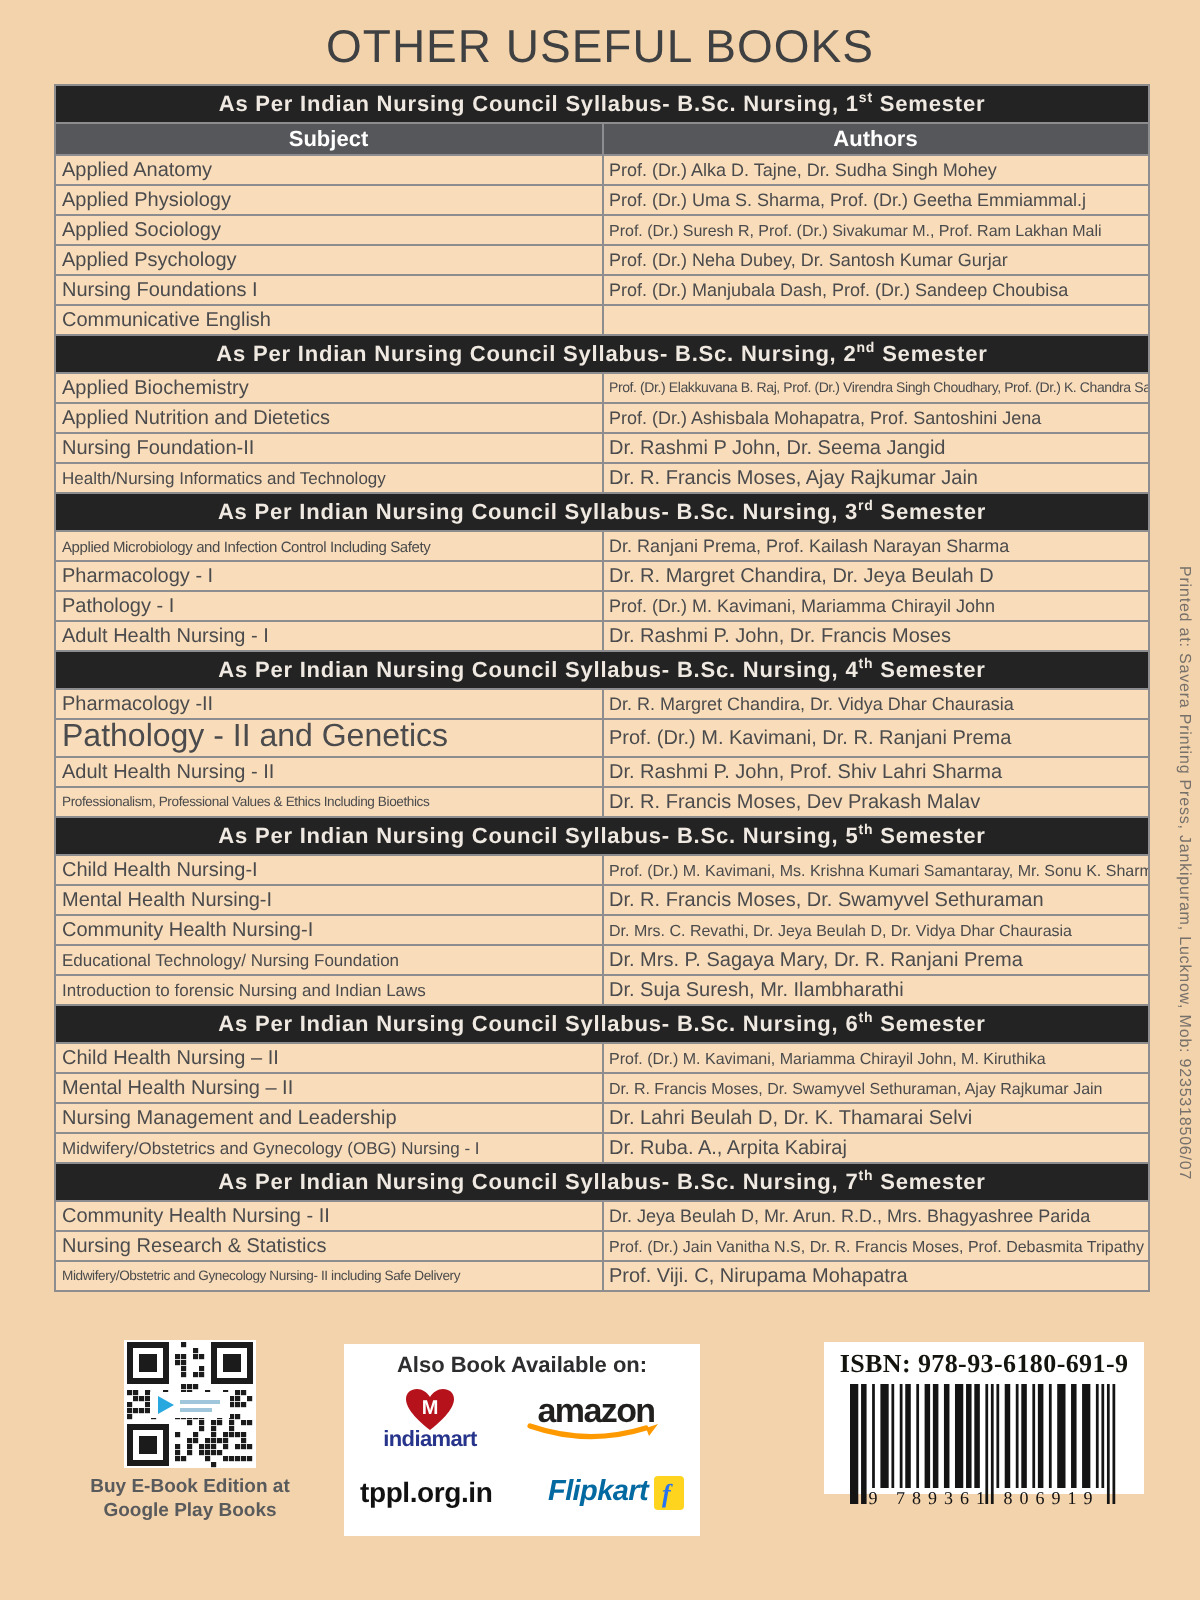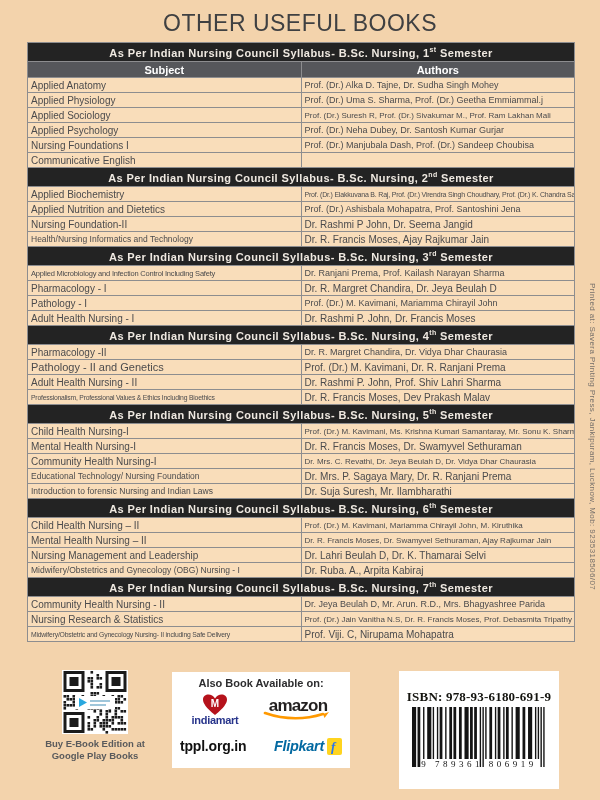--- a/index.html
+++ b/index.html
@@ -54,22 +54,22 @@
   .amazon svg{display:block;margin:-3px auto 0;}
   .tppl{font-size:14px;font-weight:bold;color:#111;letter-spacing:-0.2px;}
   .flipkart{display:flex;align-items:center;gap:3px;}
   .fk-text{font-size:14.5px;font-weight:bold;font-style:italic;color:#0369a1;letter-spacing:-0.3px;}
   .fk-bag{width:15px;height:17px;background:#ffd41f;border-radius:2px;position:relative;}
   .fk-bag span{
     position:absolute;left:4px;top:1px;color:#2874f0;
     font-size:13px;font-weight:bold;font-style:italic;font-family:"Liberation Serif",serif;
   }
   .isbn-box{
-    position:absolute;left:399px;top:3px;width:160px;height:118px;
-    background:#ffffff;text-align:center;padding-top:18px;box-sizing:border-box;
+    position:absolute;left:412px;top:3px;width:160px;height:76px;
+    background:#ffffff;text-align:center;padding-top:3px;box-sizing:border-box;
   }
   .isbn-text{font-family:"Liberation Serif",serif;font-size:13px;font-weight:bold;color:#14140f;letter-spacing:0.2px;}
   .barcode{display:block;margin:2px auto 0;}
   .barcode-digits{
     font-family:"Liberation Serif",serif;font-size:9px;color:#111;
     letter-spacing:3.5px;margin-top:-10px;background:transparent;
   }
 </style>
 </head>
 <body>
@@ -149,21 +149,21 @@
           <td style="font-size: 10px;">Dr. Rashmi P. John, Dr. Francis Moses</td>
         </tr>
         <tr class="sec">
           <td colspan="2"><span>As Per Indian Nursing Council Syllabus- B.Sc. Nursing, 4</span><sup>th</sup><span> Semester</span></td>
         </tr>
         <tr class="data">
           <td class="subj" style="font-size: 10px;">Pharmacology -II</td>
           <td style="font-size: 9px;">Dr. R. Margret Chandira, Dr. Vidya Dhar Chaurasia</td>
         </tr>
         <tr class="data">
-          <td class="subj" style="font-size: 11px;">Pathology - II and Genetics</td>
+          <td class="subj" style="font-size: 16px;">Pathology - II and Genetics</td>
           <td style="font-size: 10px;">Prof. (Dr.) M. Kavimani, Dr. R. Ranjani Prema</td>
         </tr>
         <tr class="data">
           <td class="subj" style="font-size: 10px;">Adult Health Nursing - II</td>
           <td style="font-size: 10px;">Dr. Rashmi P. John, Prof. Shiv Lahri Sharma</td>
         </tr>
         <tr class="data">
           <td class="subj" style="font-size: 6.8px; letter-spacing: -0.2px;">Professionalism, Professional Values &amp; Ethics Including Bioethics</td>
           <td style="font-size: 10px;">Dr. R. Francis Moses, Dev Prakash Malav</td>
         </tr>

